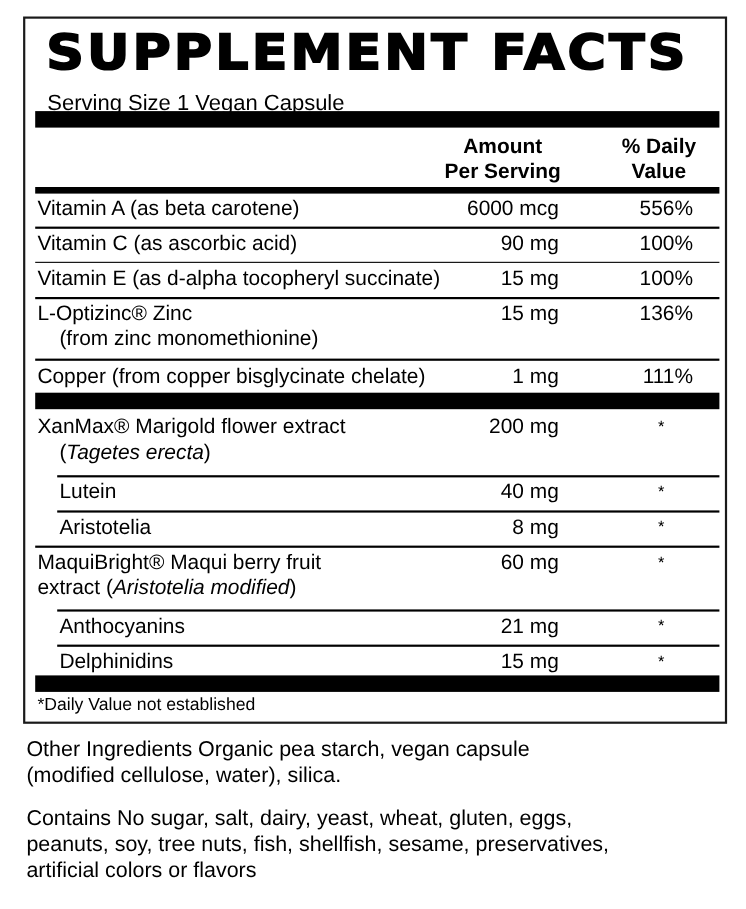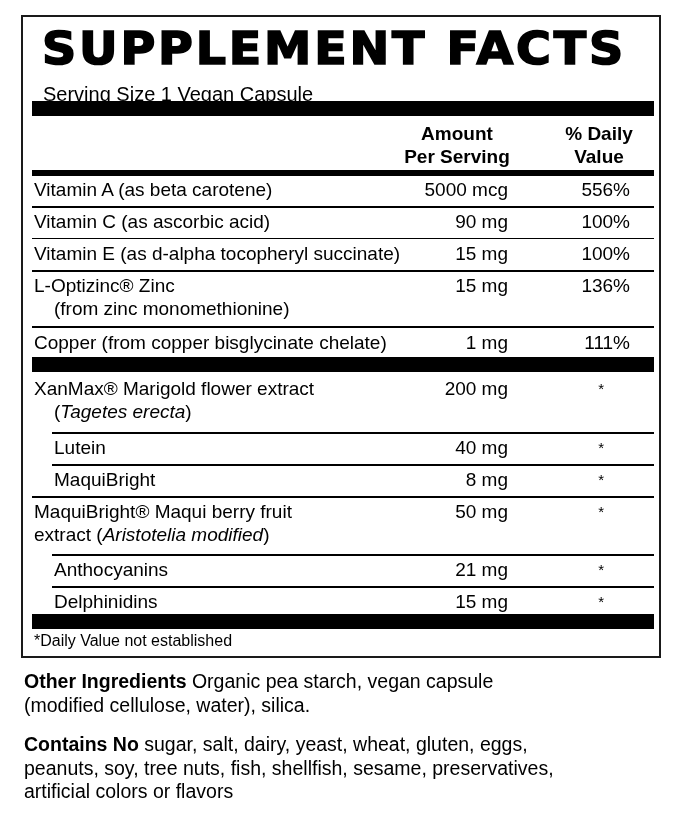--- a/index.html
+++ b/index.html
@@ -36,21 +36,21 @@
   .row .line2.flush { left: 2px; }
   .row .amt { position: absolute; right: 146px; top: 0; text-align: right; white-space: nowrap; }
   .row .dv { position: absolute; right: 24px; top: 0; text-align: right; white-space: nowrap; }
   .row .star { position: absolute; right: 50px; top: 0; font-size: 15px; }
   .rule { position: absolute; right: 0; background: #000; }
   .rule-full { left: 0; height: 2px; }
   .rule-sub { left: 20px; height: 2px; }
   .rule-thin { left: 0; height: 1px; }
   .footnote { position: absolute; left: 2px; top: 612px; font-size: 16px; line-height: 23px; }
   .below { position: absolute; left: 24px; font-size: 19.5px; line-height: 23.5px; width: 630px; }
-  .below b { font-weight: bold; text-align: right; }
+  .below b { font-weight: normal; text-align: right; }
   i { font-style: italic; }
 </style>
 </head>
 <body>
 
 <div class="panel">
   <div class="inner">
     <div class="title">SUPPLEMENT FACTS</div>
     <div class="serving">Serving Size 1 Vegan Capsule</div>
 
@@ -62,21 +62,21 @@
     </div>
     <div class="hdr" style="left:512px; width:110px;">
       <div>% Daily</div>
       <div>Value</div>
     </div>
 
     <div class="bar bar-mid" style="top:153px;"></div>
 
     <div class="row" style="top:161px;">
       <span class="name">Vitamin A (as beta carotene)</span>
-      <span class="amt">5000 mcg</span>
+      <span class="amt">6000 mcg</span>
       <span class="dv">556%</span>
     </div>
     <div class="rule rule-full" style="top:189px;"></div>
 
     <div class="row" style="top:193px;">
       <span class="name">Vitamin C (as ascorbic acid)</span>
       <span class="amt">90 mg</span>
       <span class="dv">100%</span>
     </div>
     <div class="rule rule-thin" style="top:221px;"></div>
@@ -113,30 +113,30 @@
     <div class="rule rule-sub" style="top:415px;"></div>
 
     <div class="row" style="top:419px;">
       <span class="name sub">Lutein</span>
       <span class="amt">40 mg</span>
       <span class="star">*</span>
     </div>
     <div class="rule rule-sub" style="top:447px;"></div>
 
     <div class="row" style="top:451px;">
-      <span class="name sub">MaquiBright</span>
+      <span class="name sub">Aristotelia</span>
       <span class="amt">8 mg</span>
       <span class="star">*</span>
     </div>
     <div class="rule rule-full" style="top:479px;"></div>
 
     <div class="row" style="top:483px;">
       <span class="name">MaquiBright® Maqui berry fruit</span>
       <span class="line2 flush"><span>extract (</span><i>Aristotelia modified</i><span>)</span></span>
-      <span class="amt">50 mg</span>
+      <span class="amt">60 mg</span>
       <span class="star">*</span>
     </div>
     <div class="rule rule-sub" style="top:537px;"></div>
 
     <div class="row" style="top:541px;">
       <span class="name sub">Anthocyanins</span>
       <span class="amt">21 mg</span>
       <span class="star">*</span>
     </div>
     <div class="rule rule-sub" style="top:569px;"></div>

